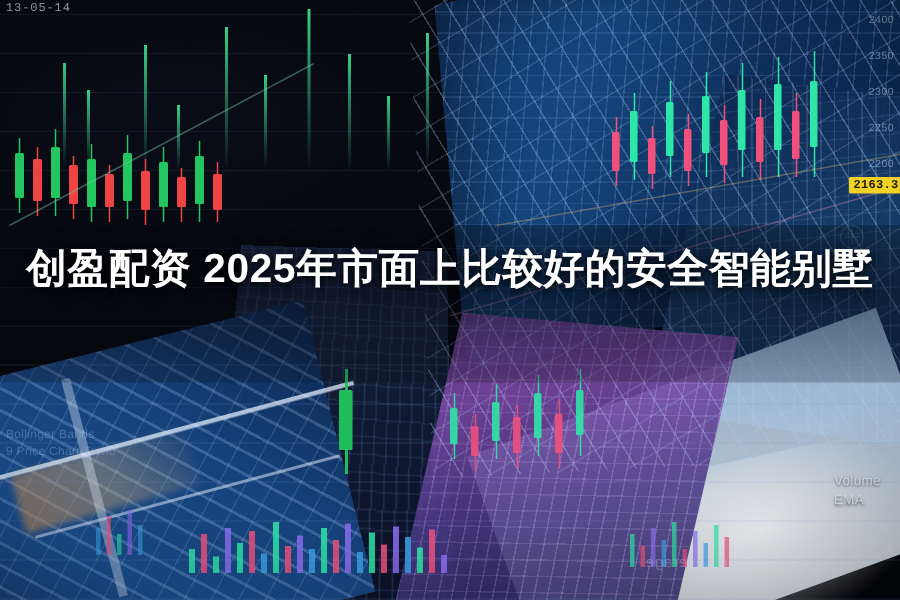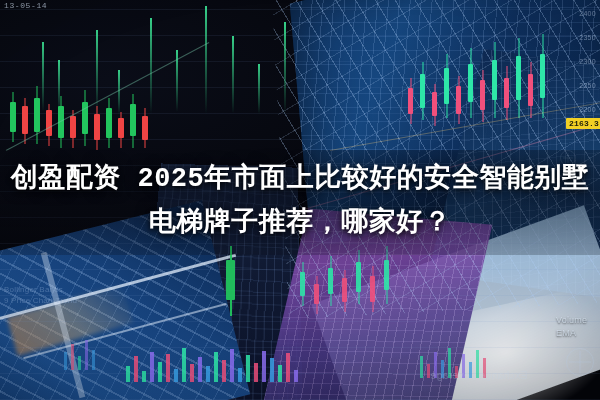--- a/index.html
+++ b/index.html
@@ -171,21 +171,21 @@
     position:absolute;left:0;right:0;top:150px;height:105px;
     background:linear-gradient(180deg,rgba(8,10,18,.30) 0%,rgba(8,10,18,.46) 45%,rgba(8,10,18,.22) 100%);
   }
   .headline{
     position:absolute;left:0;right:0;top:158px;
     text-align:center;color:#ffffff;
     font-size:27px;font-weight:bold;line-height:42px;
     letter-spacing:.5px;
     text-shadow:0 2px 5px rgba(0,0,0,.85),0 0 14px rgba(0,0,0,.55);
   }
-  .headline .l1{display:block;font-family:Liberation Mono, monospace;}
+  .headline .l1{display:block;}
   .headline .l2{display:block;}
   .vignette{
     position:absolute;inset:0;
     background:radial-gradient(130% 110% at 50% 45%,rgba(0,0,0,0) 40%,rgba(0,0,0,.45) 100%);
   }
 </style>
 </head>
 <body>
 
 <div id="stage">
@@ -416,16 +416,15 @@
     <div class="compass" style="left:560px;top:150px;width:14px;height:14px;opacity:.45;"></div>
 
     <div class="wm-mirror" style="left:430px;top:370px;">Exchange Leverage</div>
   </div>
 
   <div class="vignette"></div>
 
   <div class="title-band"></div>
   <div class="headline">
     <span class="l1">创盈配资 2025年市面上比较好的安全智能别墅</span>
-    <span class="l2">电梯牌子推荐，哪家好？</span>
   </div>
 
 </div>
 
 </body></html>

